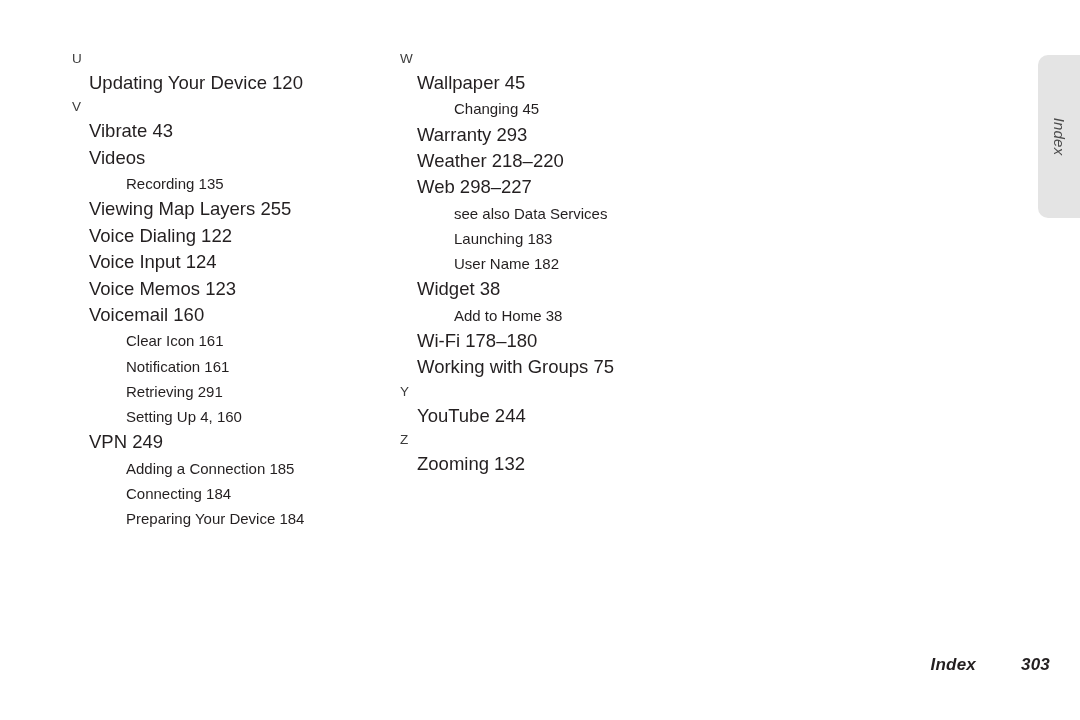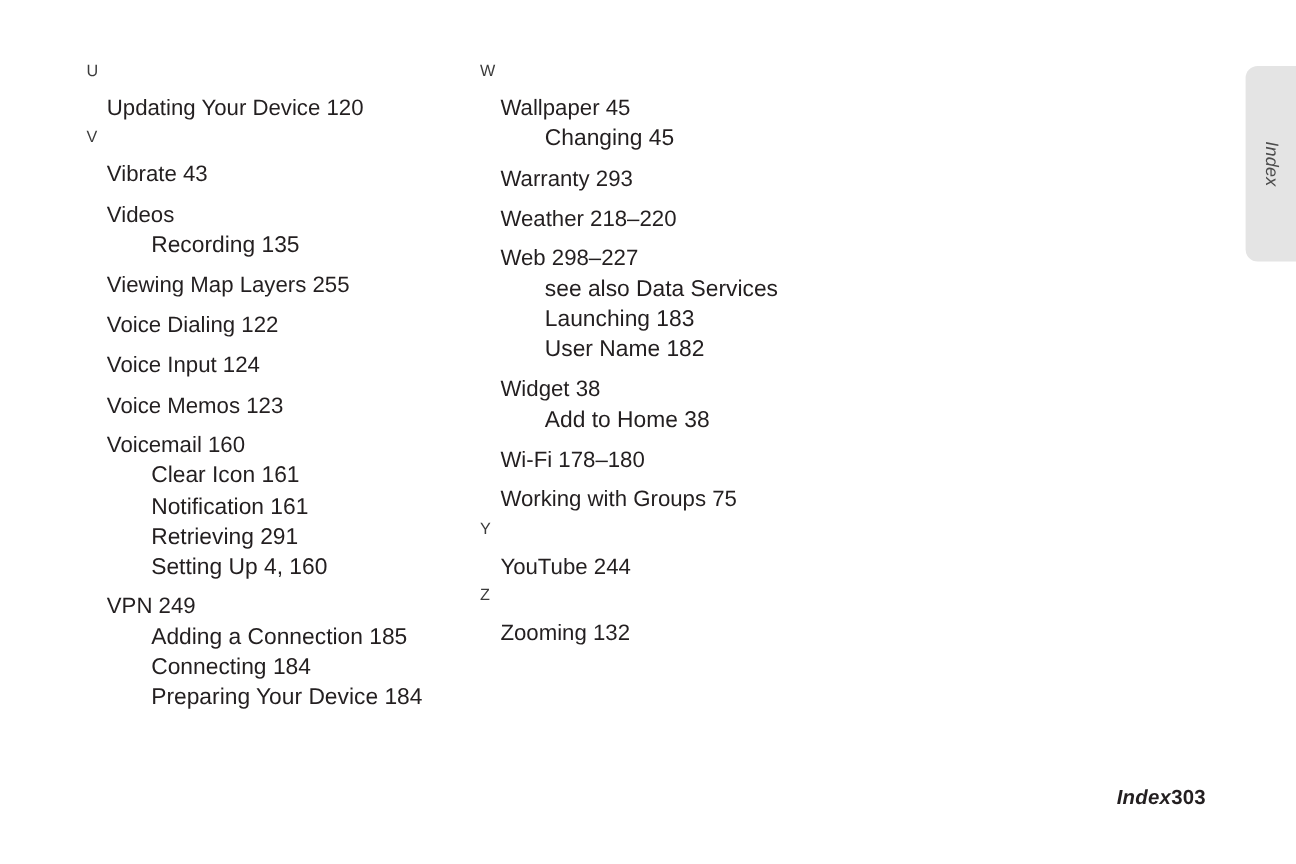--- a/index.html
+++ b/index.html
@@ -79,24 +79,23 @@
   .entry {
     margin: 0;
     padding: 0;
     white-space: nowrap;
   }
   .entry.level1 {
     font-size: 18.5px;
     line-height: 26.4px;
     padding-left: 17px;
     color: #231f20;
-    margin-top: 7px;
   }
   .entry.level2 {
-    font-size: 19px;
+    font-size: 15px;
     line-height: 25.2px;
     padding-left: 54px;
     color: #231f20;
   }
 
   
   #footer {
     position: absolute;
     left: 0;
     top: 655px;
@@ -111,24 +110,26 @@
     align-items: baseline;
   }
   #footer .footer-label {
     font-style: italic;
     font-weight: bold;
     font-size: 17px;
     color: #231f20;
     letter-spacing: 0.2px;
   }
   #footer .footer-page {
+    font-style: italic;
     font-weight: bold;
     font-size: 17px;
     color: #231f20;
     width: 74px;
+    text-align: right;
     letter-spacing: 0.2px;
   }
 </style>
 </head>
 <body>
 
 <div id="page">
 
   <div id="side-tab">
     <div class="tab-label">Index</div>

